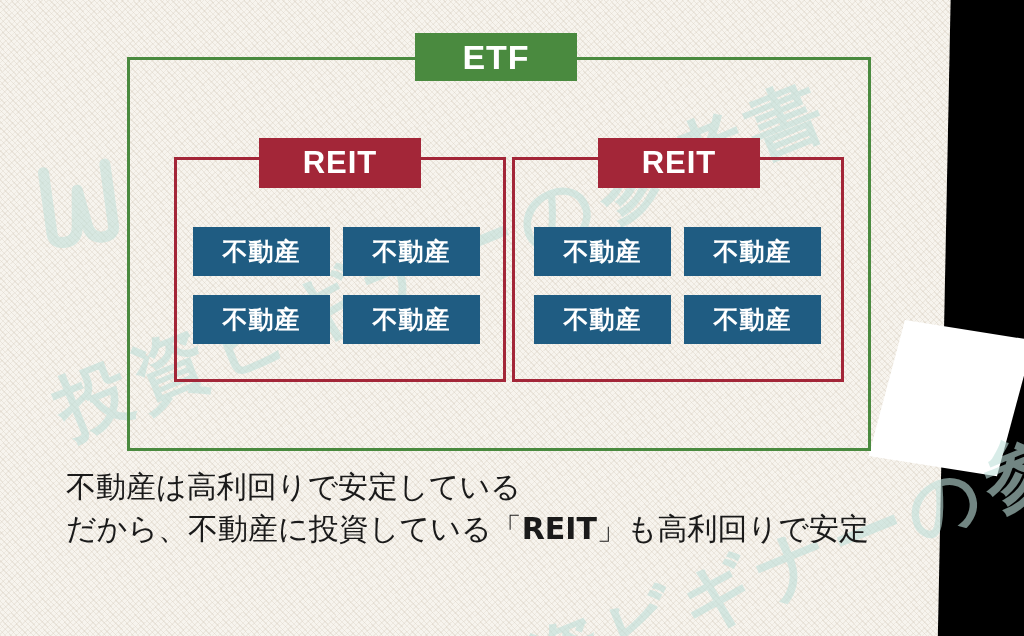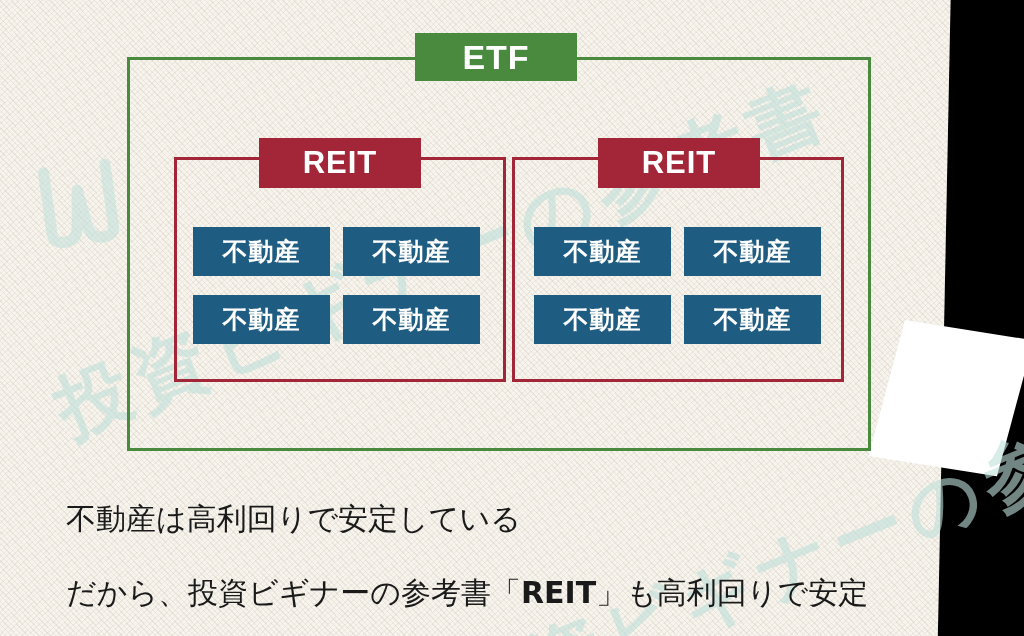--- a/index.html
+++ b/index.html
@@ -86,21 +86,21 @@
     font-family:"DejaVu Sans","Liberation Sans",sans-serif;
   }
 
   
   .caption{
     position:absolute;left:66px;top:466px;width:900px;
     font-family:"DejaVu Sans","Liberation Sans",sans-serif;
     font-size:30px;line-height:42px;color:#1a1a1a;
     letter-spacing:0px;white-space:nowrap;
   }
-  .caption .ln{display:block;margin-top:32px;}
+  .caption .ln{display:block;}
   .caption b{font-weight:bold;}
 </style>
 </head>
 <body>
 
 <div id="stage">
 
   <div class="paper"></div>
   <div class="paper-patch"></div>
 
@@ -130,16 +130,16 @@
 
     <div class="prop" style="left:534px;top:227px;">不動産</div>
     <div class="prop" style="left:684px;top:227px;">不動産</div>
     <div class="prop" style="left:534px;top:295px;">不動産</div>
     <div class="prop" style="left:684px;top:295px;">不動産</div>
 
   </div>
 
   <div class="caption">
     <span class="ln">不動産は高利回りで安定している</span>
-    <span class="ln"><span>だから、投資ビギナーの参考書「</span><b>REIT</b><span>」も高利回りで安定</span></span>
+    <span class="ln"><span>だから、不動産に投資している「</span><b>REIT</b><span>」も高利回りで安定</span></span>
   </div>
 
 </div>
 
 </body></html>

